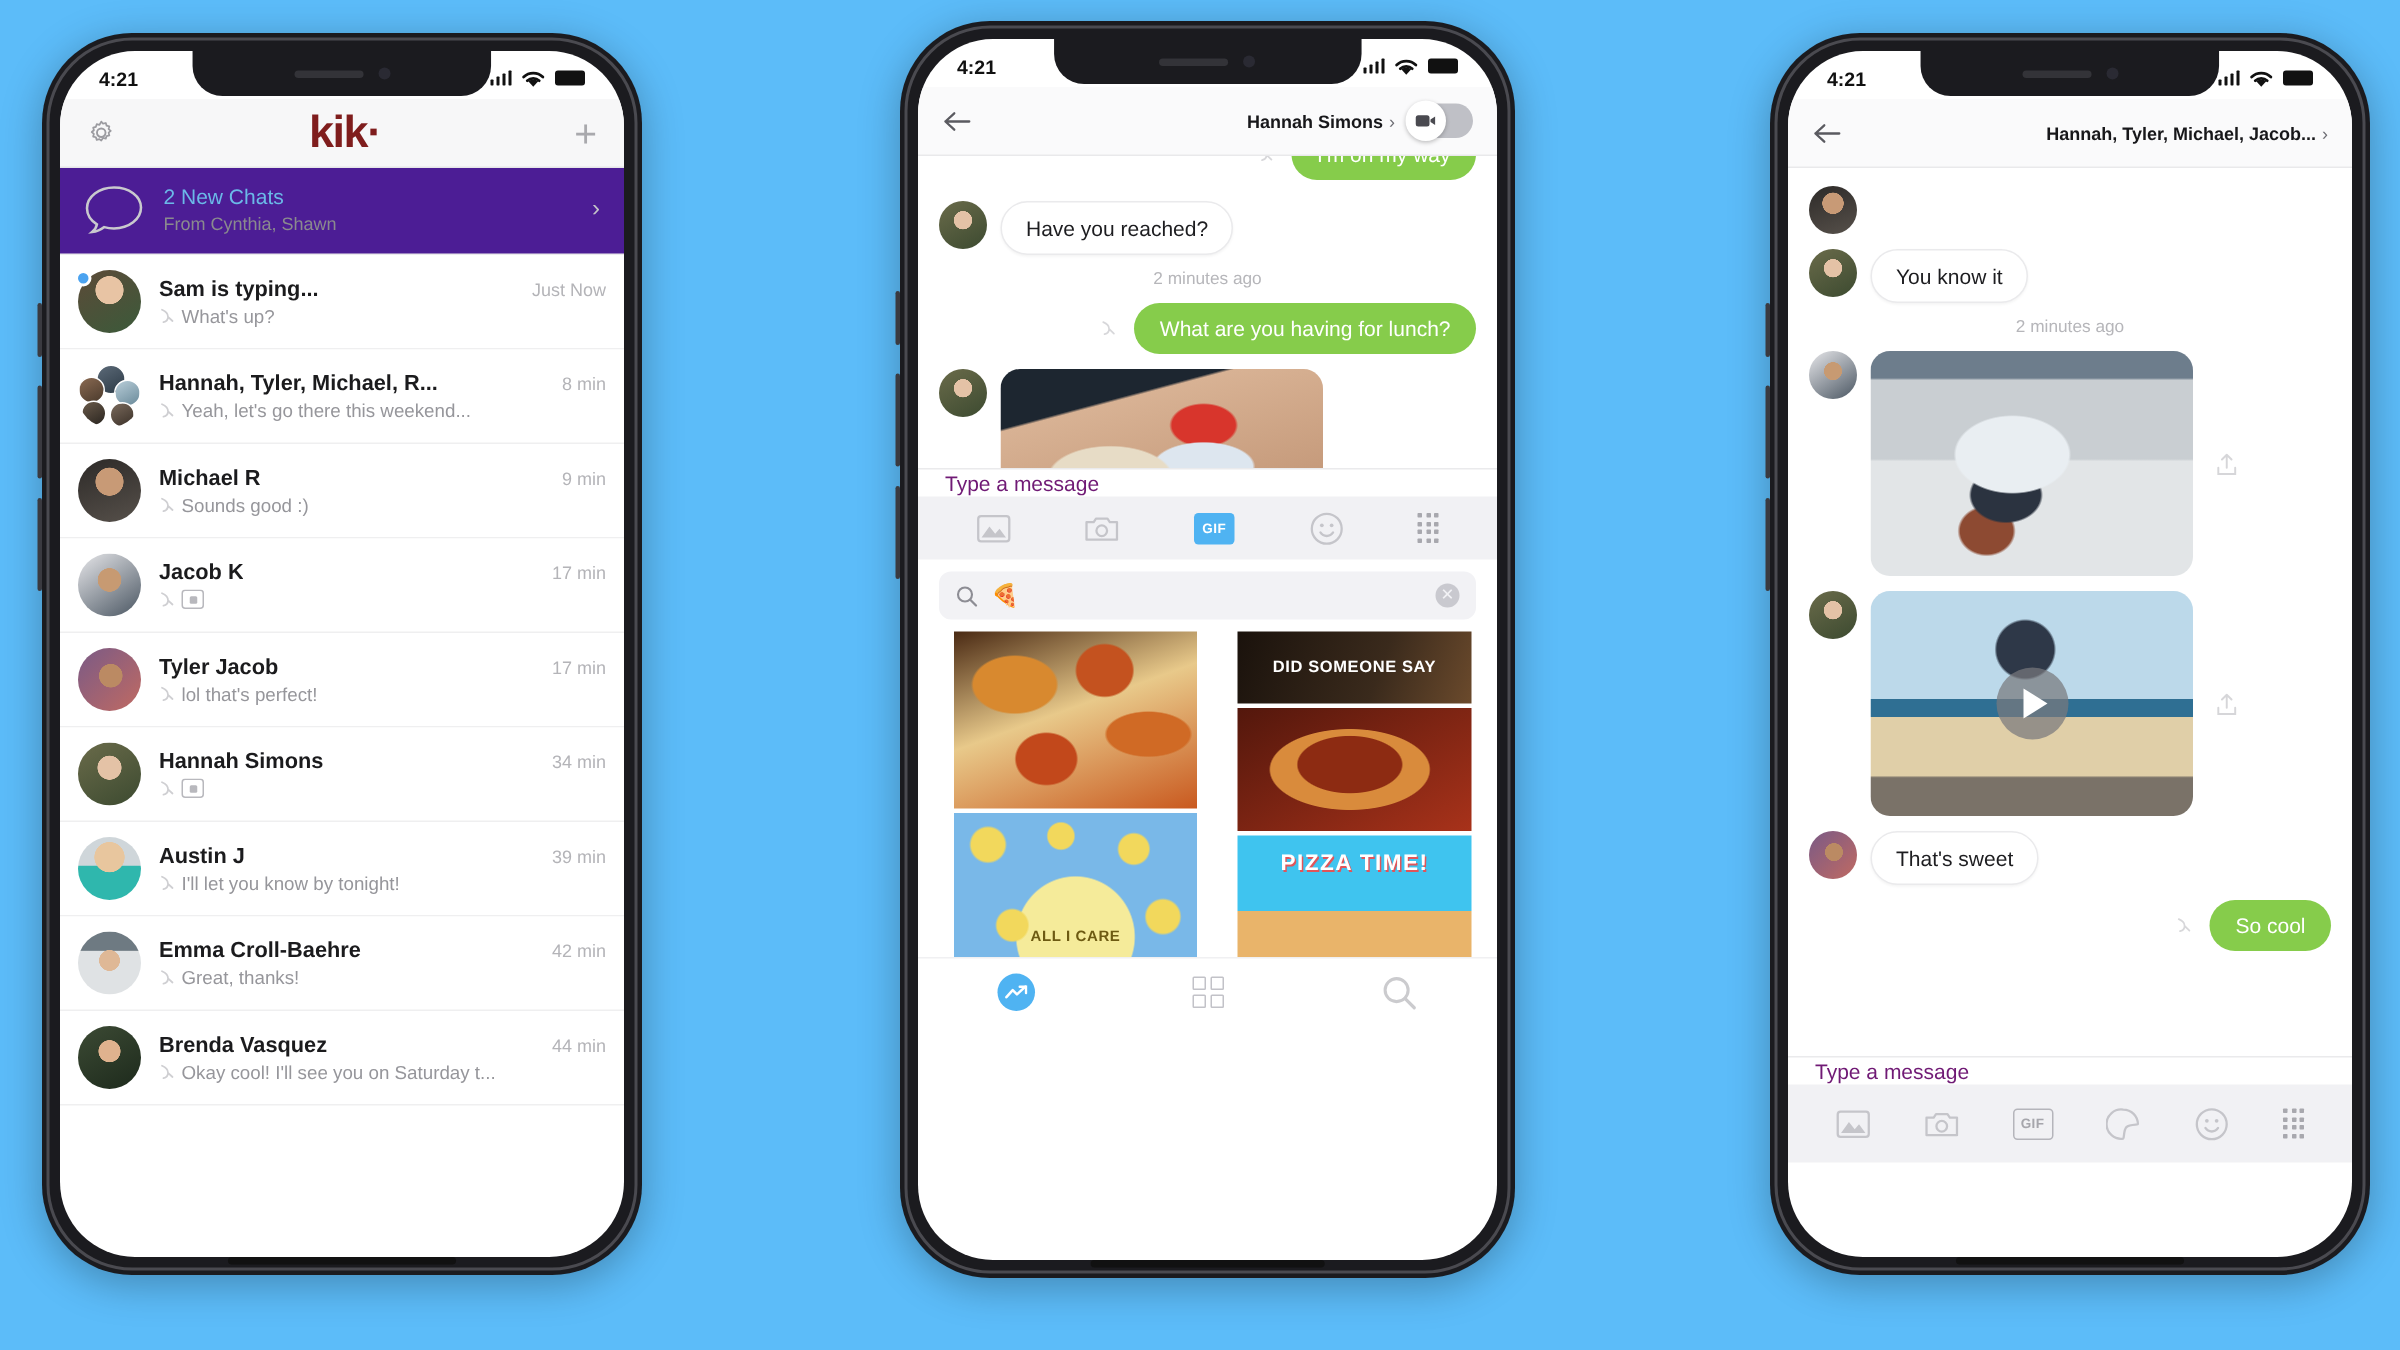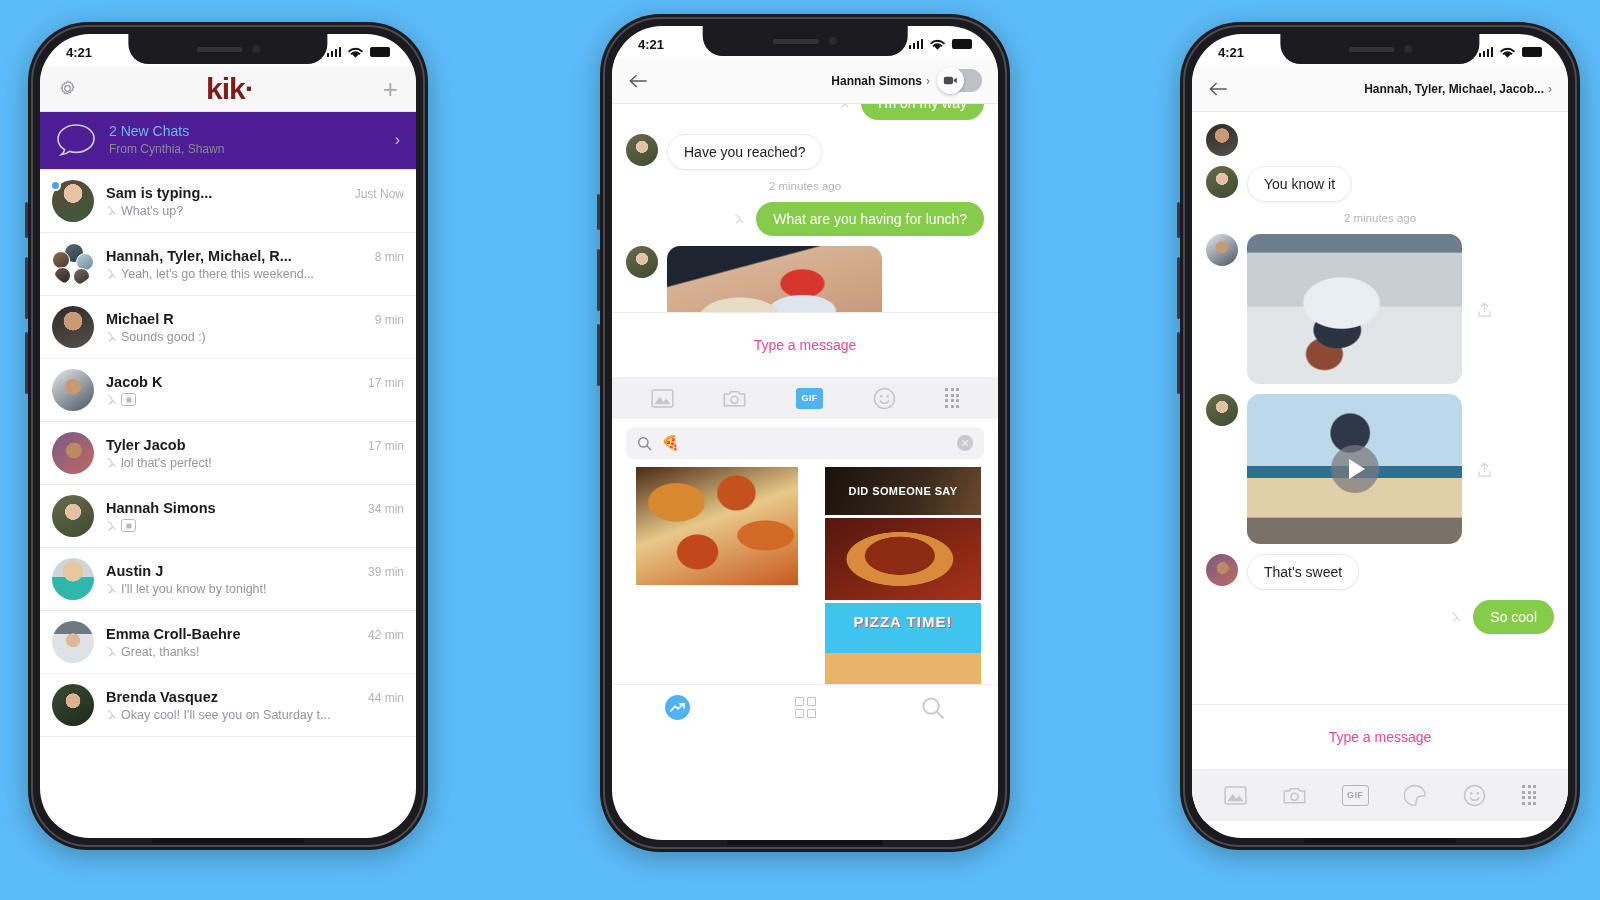--- a/index.html
+++ b/index.html
@@ -182,21 +182,21 @@
     display: flex; align-items: center; justify-content: center;
   }
   .play::after {
     content: ""; border-left: 16px solid #fff;
     border-top: 10px solid transparent; border-bottom: 10px solid transparent;
     margin-left: 5px;
   }
 
   
   .composer { background: #fff; border-top: 1px solid #eaeaec; }
-  .type-row { padding: 24px 18px; font-size: 14px; color: #ec4899; text-align: center; }
+  .type-row { padding: 1px 18px; font-size: 14px; color: #701a75; }
   .tool-row {
     height: 42px; background: #f1f1f4;
     display: flex; align-items: center; justify-content: space-around;
     padding: 0 14px;
   }
   .tool { width: 23px; height: 23px; opacity: .55; }
   .gifbox {
     width: 27px; height: 21px; background: #4FB3F2; border-radius: 3px;
     color: #fff; font-size: 9px; font-weight: bold;
     display: flex; align-items: center; justify-content: center; letter-spacing: .3px;
@@ -556,20 +556,30 @@
       </div>
 
       <div class="ggrid">
         <div class="gcol" style="width:186px;">
           <div class="gtile" style="height:118px; background:
                radial-gradient(ellipse at 25% 30%, #d8892f 0 16%, transparent 17%),
                radial-gradient(ellipse at 62% 22%, #c4521f 0 13%, transparent 14%),
                radial-gradient(ellipse at 80% 58%, #d06a25 0 15%, transparent 16%),
                radial-gradient(ellipse at 38% 72%, #c2481b 0 14%, transparent 15%),
                linear-gradient(160deg,#4a2a14,#e8c98a 45%,#c9591f);">
+          </div>
+          <div class="gtile" style="height:96px; background:
+               radial-gradient(circle at 14% 22%, #f2d85c 0 7%, transparent 8%),
+               radial-gradient(circle at 44% 16%, #f2d85c 0 7%, transparent 8%),
+               radial-gradient(circle at 74% 25%, #f2d85c 0 7%, transparent 8%),
+               radial-gradient(circle at 24% 78%, #f2d85c 0 7%, transparent 8%),
+               radial-gradient(circle at 86% 72%, #f2d85c 0 7%, transparent 8%),
+               radial-gradient(ellipse at 50% 86%, #f5eb9a 0 34%, transparent 35%),
+               #79b8e8;">
+            <span class="gcap" style="bottom:8px; color:#6d5a12; font-size:10px;">ALL I CARE</span>
           </div>
         </div>
         <div class="gcol" style="width:180px;">
           <div class="gtile" style="height:48px; background:linear-gradient(110deg,#1a120c,#3a2a1c 60%,#6b4a2c);">
             <span class="gcap" style="top:18px;">DID SOMEONE SAY</span>
           </div>
           <div class="gtile" style="height:82px; background:
                radial-gradient(ellipse at 48% 46%, #8d2b12 0 30%, transparent 31%),
                radial-gradient(ellipse at 48% 50%, #d98b3c 0 46%, transparent 47%),
                linear-gradient(150deg,#53170c,#a8321a);">

